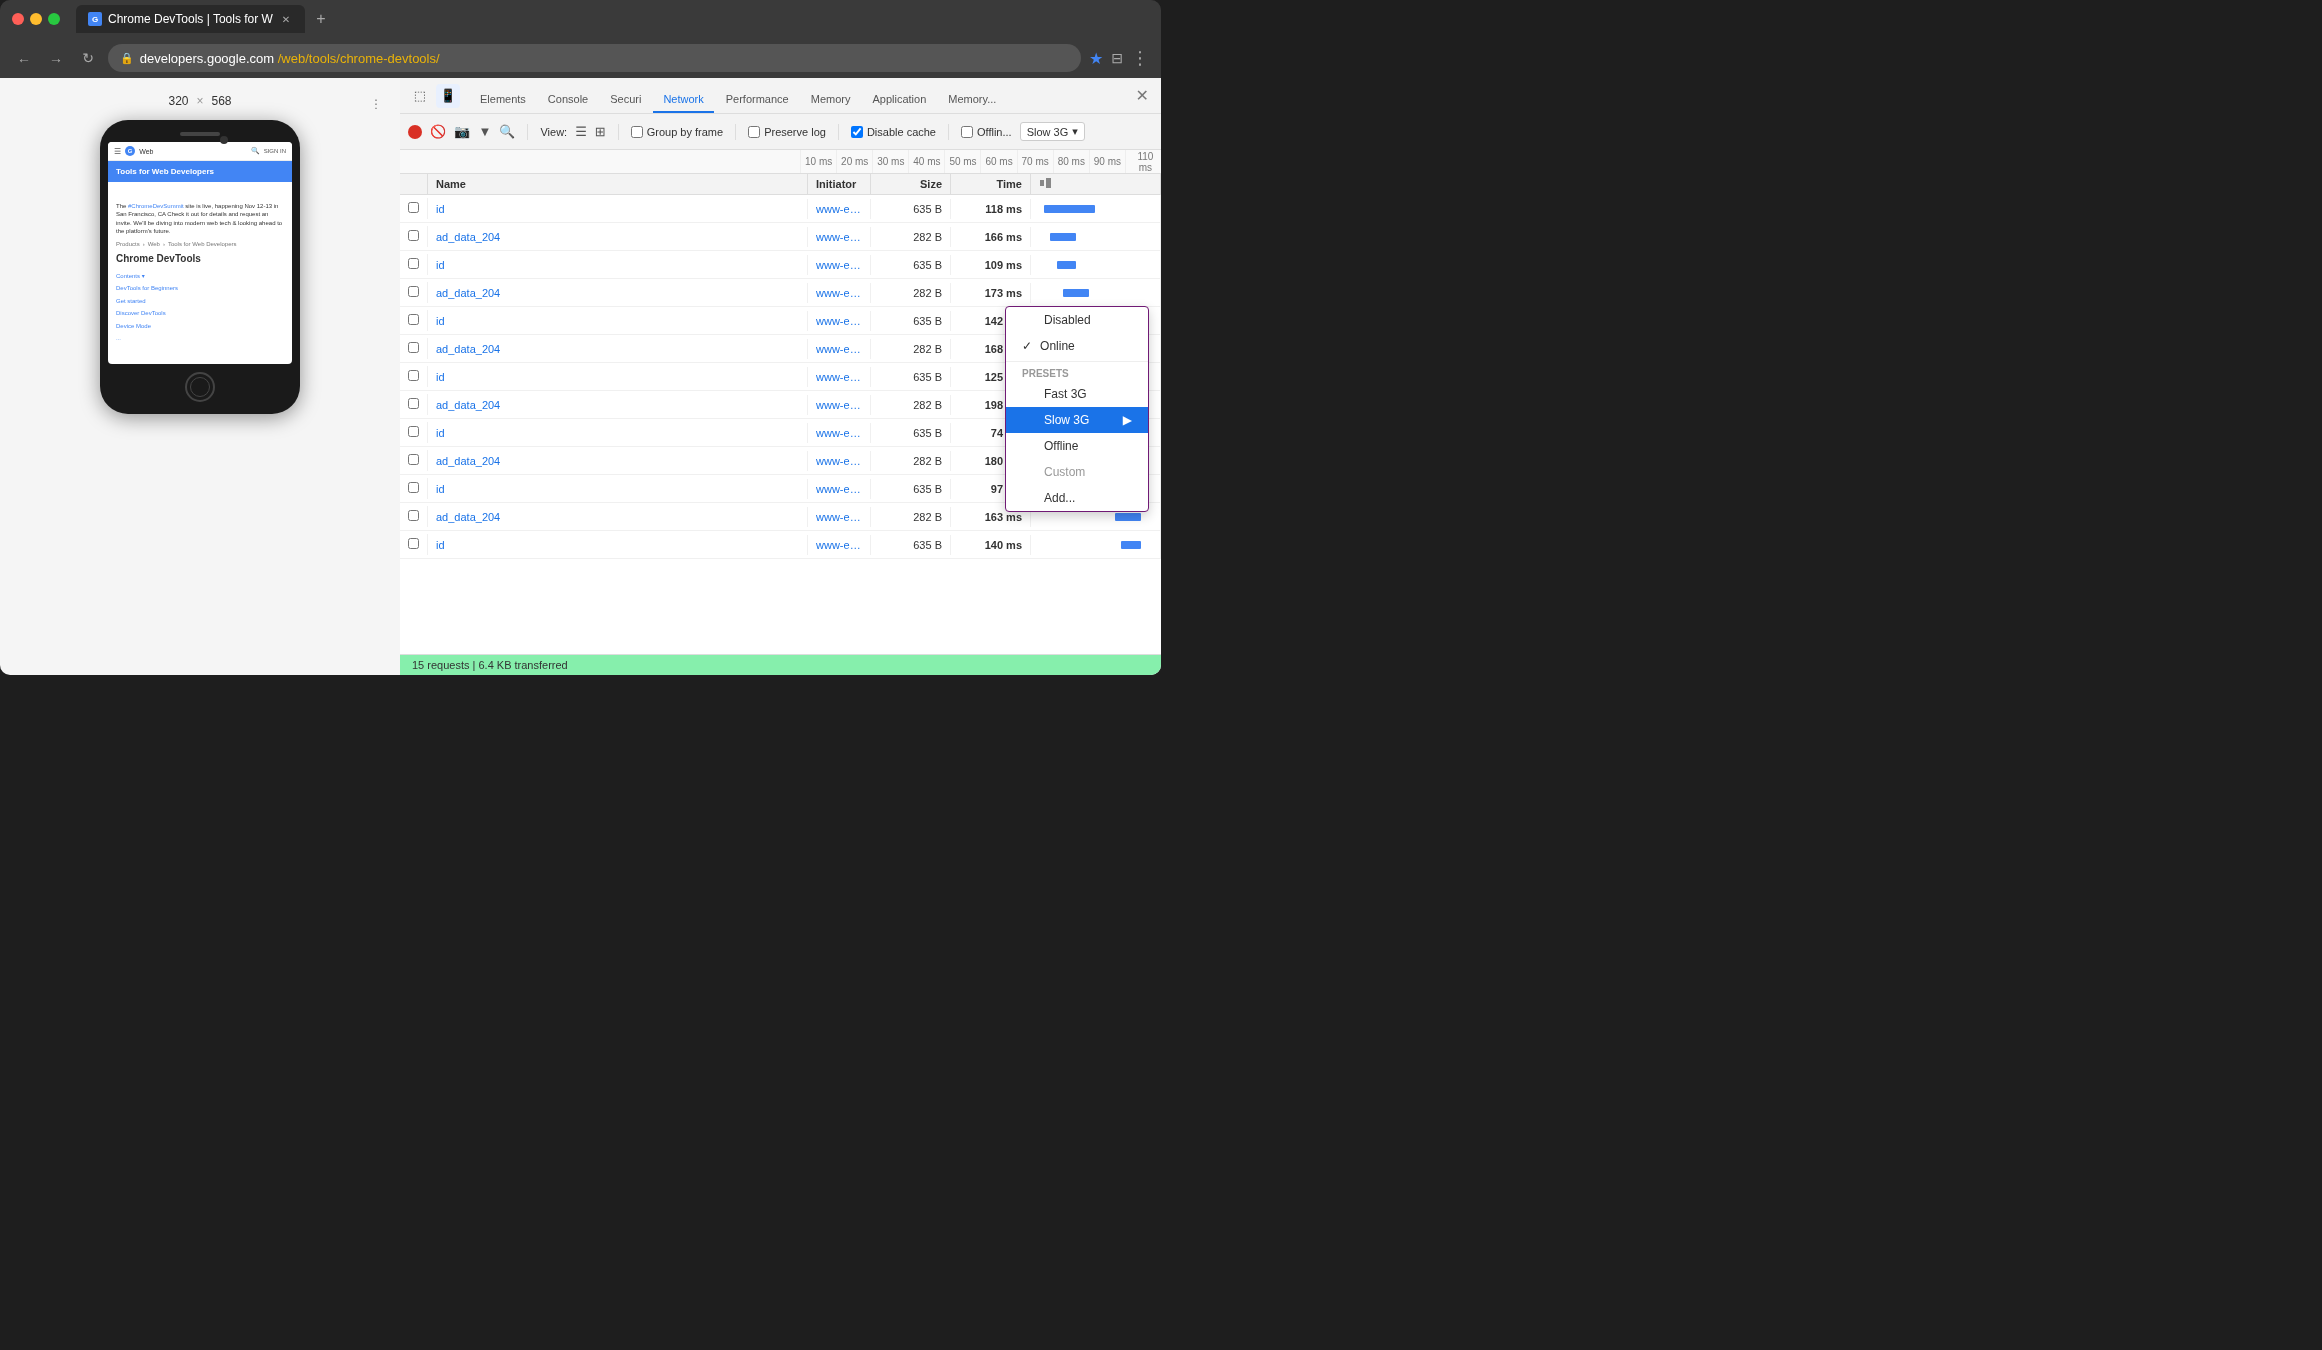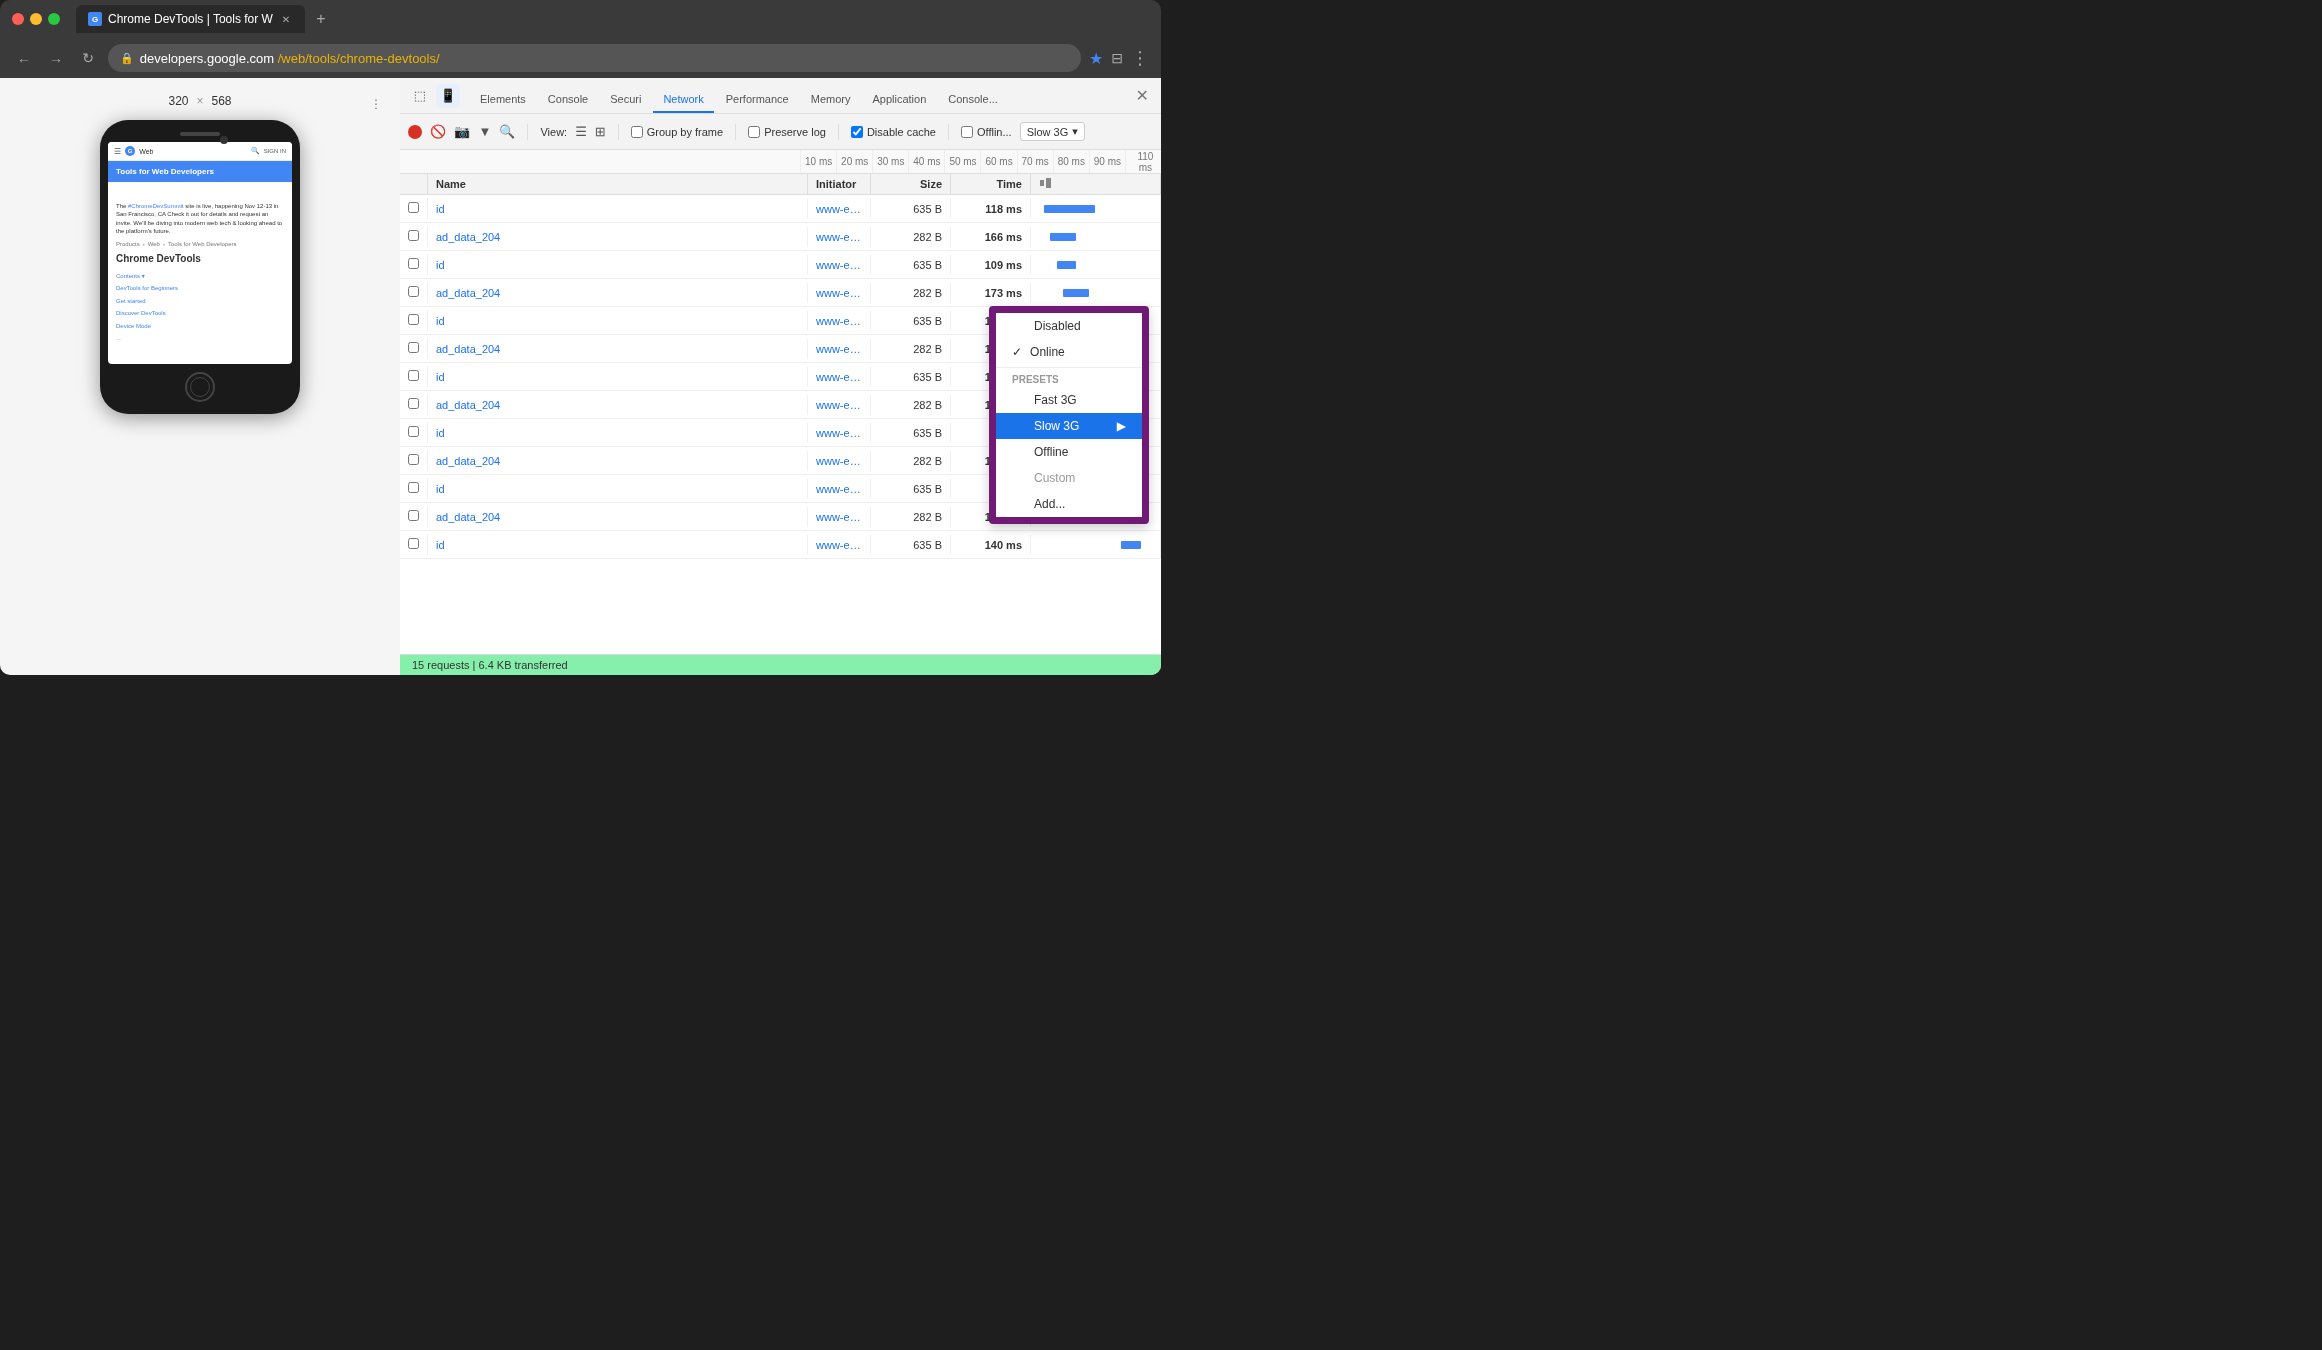--- a/index.html
+++ b/index.html
@@ -570,24 +570,24 @@
       color: #333;
       flex-shrink: 0;
     }
 
     
     .throttle-menu {
       position: absolute;
       top: 228px;
       right: 12px;
       background: #fff;
-      border: 7px solid #701a75;
+      border: 1px solid #701a75;
       border-radius: 4px;
       box-shadow: 0 4px 12px rgba(0,0,0,0.2);
-      width: 160px;
+      width: 144px;
       z-index: 100;
       font-size: 12px;
     }
 
     .throttle-menu-item {
       padding: 6px 16px;
       cursor: pointer;
       display: flex;
       align-items: center;
       gap: 8px;
@@ -738,21 +738,21 @@
         <div class="devtools-tab">
           <span>Performance</span>
         </div>
         <div class="devtools-tab">
           <span>Memory</span>
         </div>
         <div class="devtools-tab">
           <span>Application</span>
         </div>
         <div class="devtools-tab">
-          <span>Console...</span>
+          <span>Memory...</span>
         </div>
         <div class="devtools-close">✕</div>
       </div>
 
       <div class="network-toolbar">
         <div class="record-btn"></div>
         <div class="toolbar-icon">🚫</div>
         <div class="toolbar-icon">📷</div>
         <div class="toolbar-icon">▼</div>
         <div class="toolbar-icon">🔍</div>

